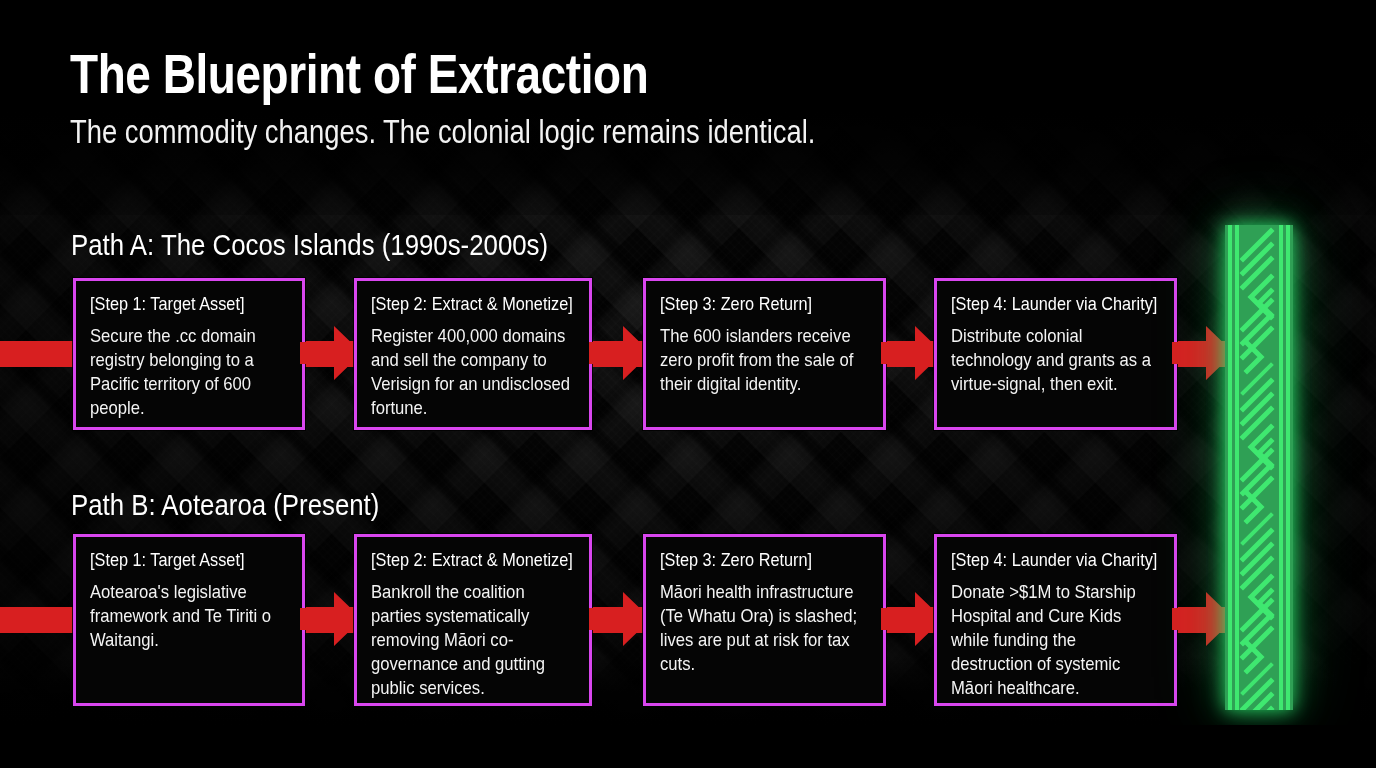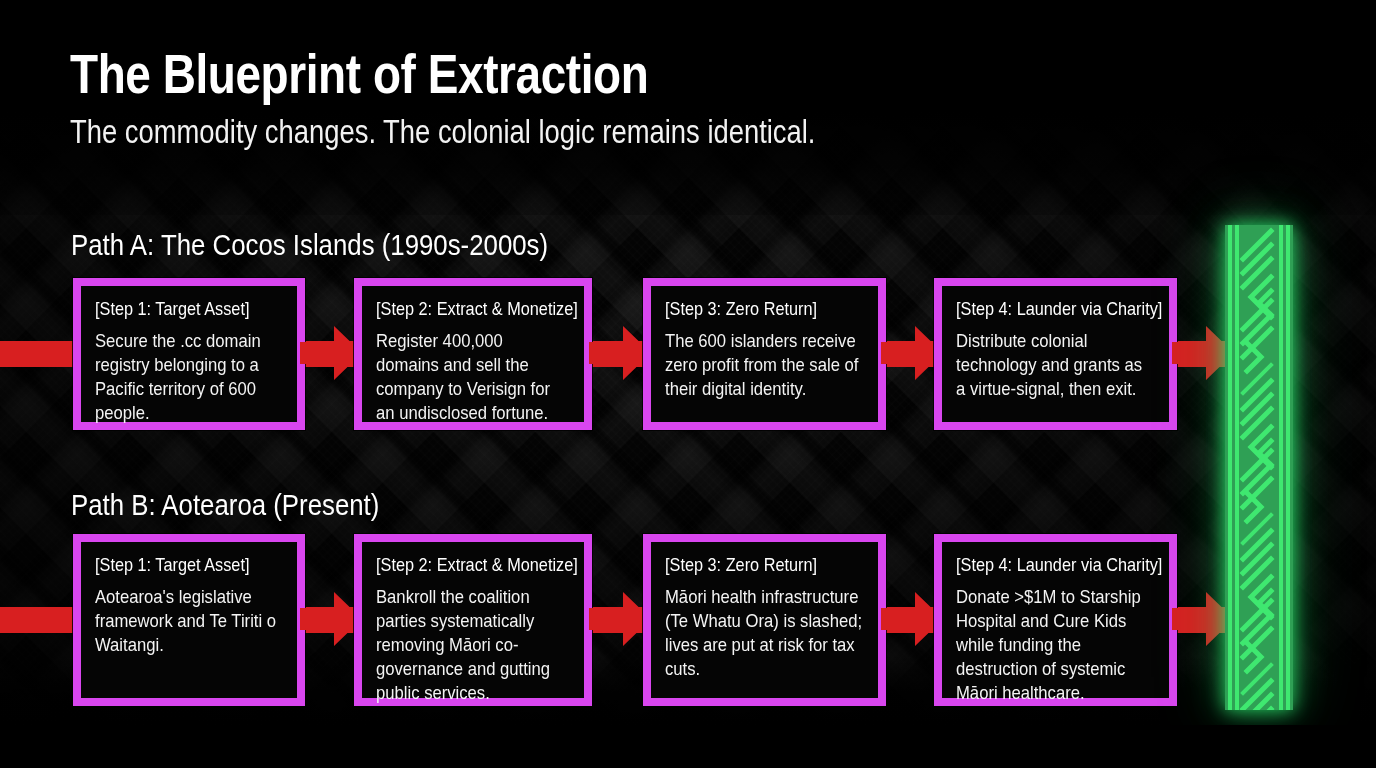--- a/index.html
+++ b/index.html
@@ -143,21 +143,21 @@
   .connector-bar {
     position: absolute;
     left: 0;
     height: 26px;
     background: #d81f20;
   }
 
   .step-box {
     position: absolute;
     background: #050505;
-    border: 8px solid #d946ef;
+    border: 3px solid #d946ef;
     padding: 12px 14px 10px 14px;
     box-shadow: 0 0 0 1px rgba(0,0,0,.8);
   }
   .step-label {
     color: #ffffff;
     font-size: 18.5px;
     font-weight: 400;
     transform: scaleX(0.88);
     transform-origin: left center;
     white-space: nowrap;

